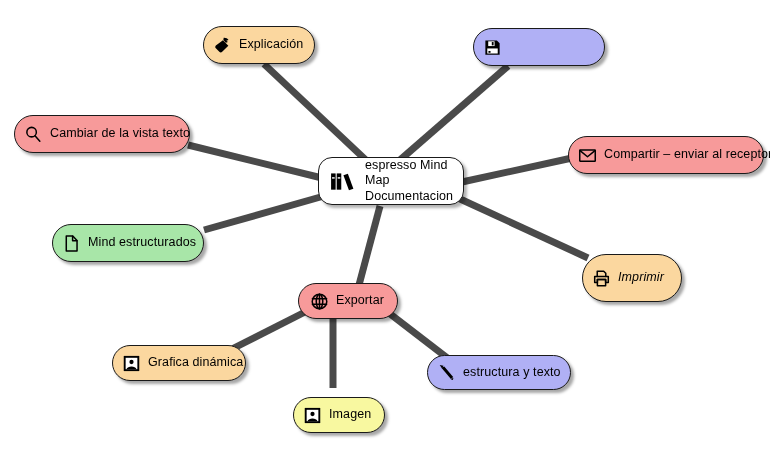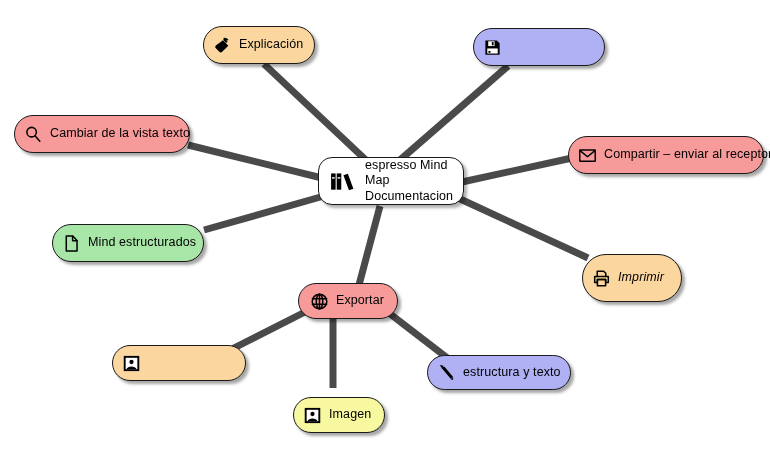--- a/index.html
+++ b/index.html
@@ -160,20 +160,21 @@
       </div>
       <div class="node" style="left: 112px; top: 345px; width: 134px; height: 36px; background: rgb(251, 215, 159);">
         <span>
           <svg class="ico" viewBox="0 0 24 24" width="19" height="19" fill="#000">
             <path d="M2.2 2.4 h19.6 v19.2 H2.2 Z"></path>
             <rect x="4.6" y="4.8" width="14.8" height="14.4" fill="#fff"></rect>
             <circle cx="12" cy="10.1" r="2.7"></circle>
             <path d="M5.6 19.2 c1.6 -4.4 11.2 -4.4 12.8 0 Z"></path>
           </svg>
         </span>
+        <span class="label">Grafica dinámica</span>
       </div>
       <div class="node" style="left: 293px; top: 385px; width: 92px; height: 36px; background: rgb(248, 248, 160); margin-top: 12px;">
         <span>
           <svg class="ico" viewBox="0 0 24 24" width="19" height="19" fill="#000">
             <path d="M2.2 2.4 h19.6 v19.2 H2.2 Z"></path>
             <rect x="4.6" y="4.8" width="14.8" height="14.4" fill="#fff"></rect>
             <circle cx="12" cy="10.1" r="2.7"></circle>
             <path d="M5.6 19.2 c1.6 -4.4 11.2 -4.4 12.8 0 Z"></path>
           </svg>
         </span>

